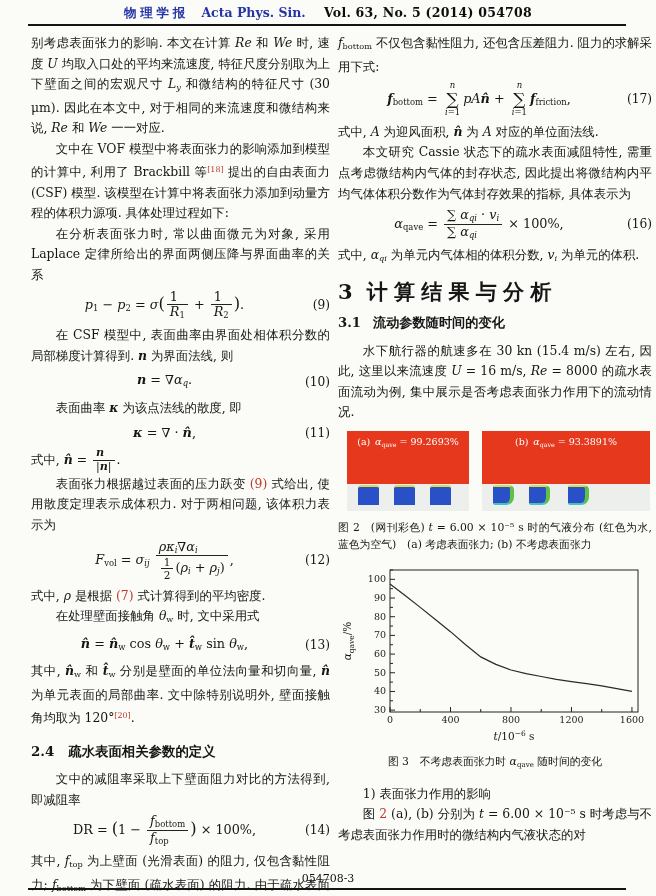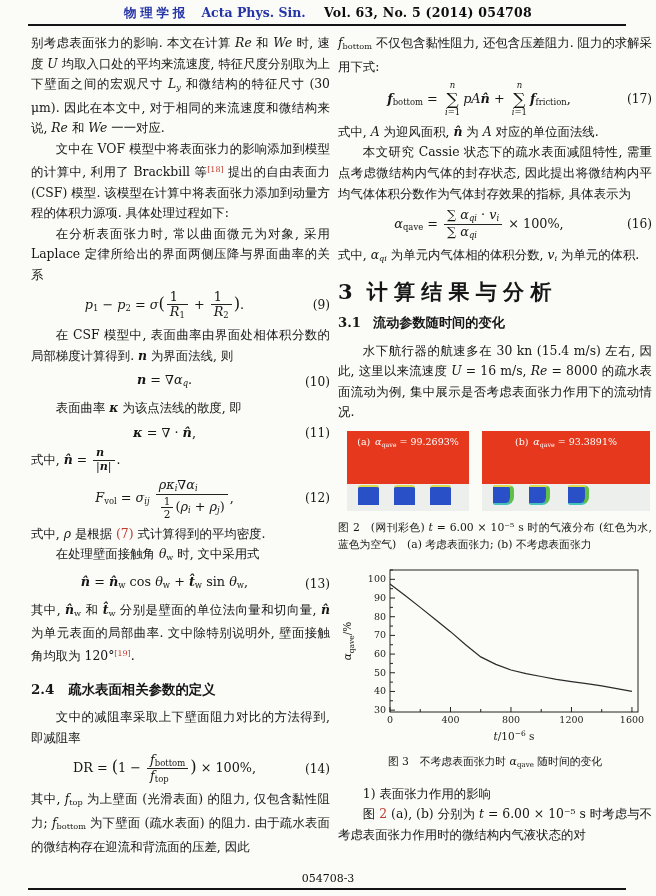--- a/index.html
+++ b/index.html
@@ -102,35 +102,36 @@
     </div>
 
     <p class="body ind"><span>表面曲率 </span><span class="sg-mb">κ</span><span> 为该点法线的散度, 即</span></p>
     <div class="eq">
       <span class="eq-body"><span class="sg-mb">κ</span><span> = ∇ · </span><span class="sg-mb">n̂</span><span>,</span></span>
       <span class="eq-no">(11)</span>
     </div>
 
     <p class="body"><span><span>式中, </span><span class="sg-mb">n̂</span><span> = </span></span><span class="frac" style="font-size:.9em"><span class="num"><span class="sg-mb">n</span></span><span class="den"><span>|</span><span class="sg-mb">n</span><span>|</span></span></span><span><span>.</span></span></p>
 
+    <p class="body ind"><span>表面张力根据越过表面的压力跃变 </span><span class="sg-ref">(9)</span><span> 式给出, 使用散度定理表示成体积力. 对于两相问题, 该体积力表示为</span></p>
 
     <div class="eq">
       <span class="eq-body"><span><span class="sg-m">F</span><span class="sg-sub">vol</span><span> = </span><span class="sg-m">σ</span><span class="sg-subm">ij</span><span> </span></span><span class="frac"><span class="num"><span class="sg-m">ρκ</span><span class="sg-subm">i</span><span>∇</span><span class="sg-m">α</span><span class="sg-subm">i</span></span><span class="den"><span class="frac small"><span class="num"><span>1</span></span><span class="den"><span>2</span></span></span><span><span>(</span><span class="sg-m">ρ</span><span class="sg-subm">i</span><span> + </span><span class="sg-m">ρ</span><span class="sg-subm">j</span><span>)</span></span></span></span><span><span>,</span></span></span>
       <span class="eq-no">(12)</span>
     </div>
 
     <p class="body"><span>式中, </span><span class="sg-m">ρ</span><span> 是根据 </span><span class="sg-ref">(7)</span><span> 式计算得到的平均密度.</span></p>
     <p class="body ind"><span>在处理壁面接触角 </span><span class="sg-m">θ</span><span class="sg-sub">w</span><span> 时, 文中采用式</span></p>
 
     <div class="eq">
       <span class="eq-body"><span class="sg-mb">n̂</span><span> = </span><span class="sg-mb">n̂</span><span class="sg-sub">w</span><span> cos </span><span class="sg-m">θ</span><span class="sg-sub">w</span><span> + </span><span class="sg-mb">t̂</span><span class="sg-sub">w</span><span> sin </span><span class="sg-m">θ</span><span class="sg-sub">w</span><span>,</span></span>
       <span class="eq-no">(13)</span>
     </div>
 
-    <p class="body"><span>其中, </span><span class="sg-mb">n̂</span><span class="sg-sub">w</span><span> 和 </span><span class="sg-mb">t̂</span><span class="sg-sub">w</span><span> 分别是壁面的单位法向量和切向量, </span><span class="sg-mb">n̂</span><span> 为单元表面的局部曲率. 文中除特别说明外, 壁面接触角均取为 120°</span><span class="sg-refsup">[19]</span><span>.</span></p>
+    <p class="body"><span>其中, </span><span class="sg-mb">n̂</span><span class="sg-sub">w</span><span> 和 </span><span class="sg-mb">t̂</span><span class="sg-sub">w</span><span> 分别是壁面的单位法向量和切向量, </span><span class="sg-mb">n̂</span><span> 为单元表面的局部曲率. 文中除特别说明外, 壁面接触角均取为 120°</span><span class="sg-refsup">[20]</span><span>.</span></p>
 
     <h4 class="h24"><span class="h-num">2.4</span><span class="h-title">疏水表面相关参数的定义</span></h4>
 
     <p class="body ind"><span>文中的减阻率采取上下壁面阻力对比的方法得到, 即减阻率</span></p>
 
     <div class="eq">
       <span class="eq-body"><span><span>DR = </span><span class="sg-big">(</span><span>1 − </span></span><span class="frac"><span class="num"><span class="sg-m">f</span><span class="sg-sub">bottom</span></span><span class="den"><span class="sg-m">f</span><span class="sg-sub">top</span></span></span><span><span class="sg-big">)</span><span> × 100%,</span></span></span>
       <span class="eq-no">(14)</span>
     </div>
 

